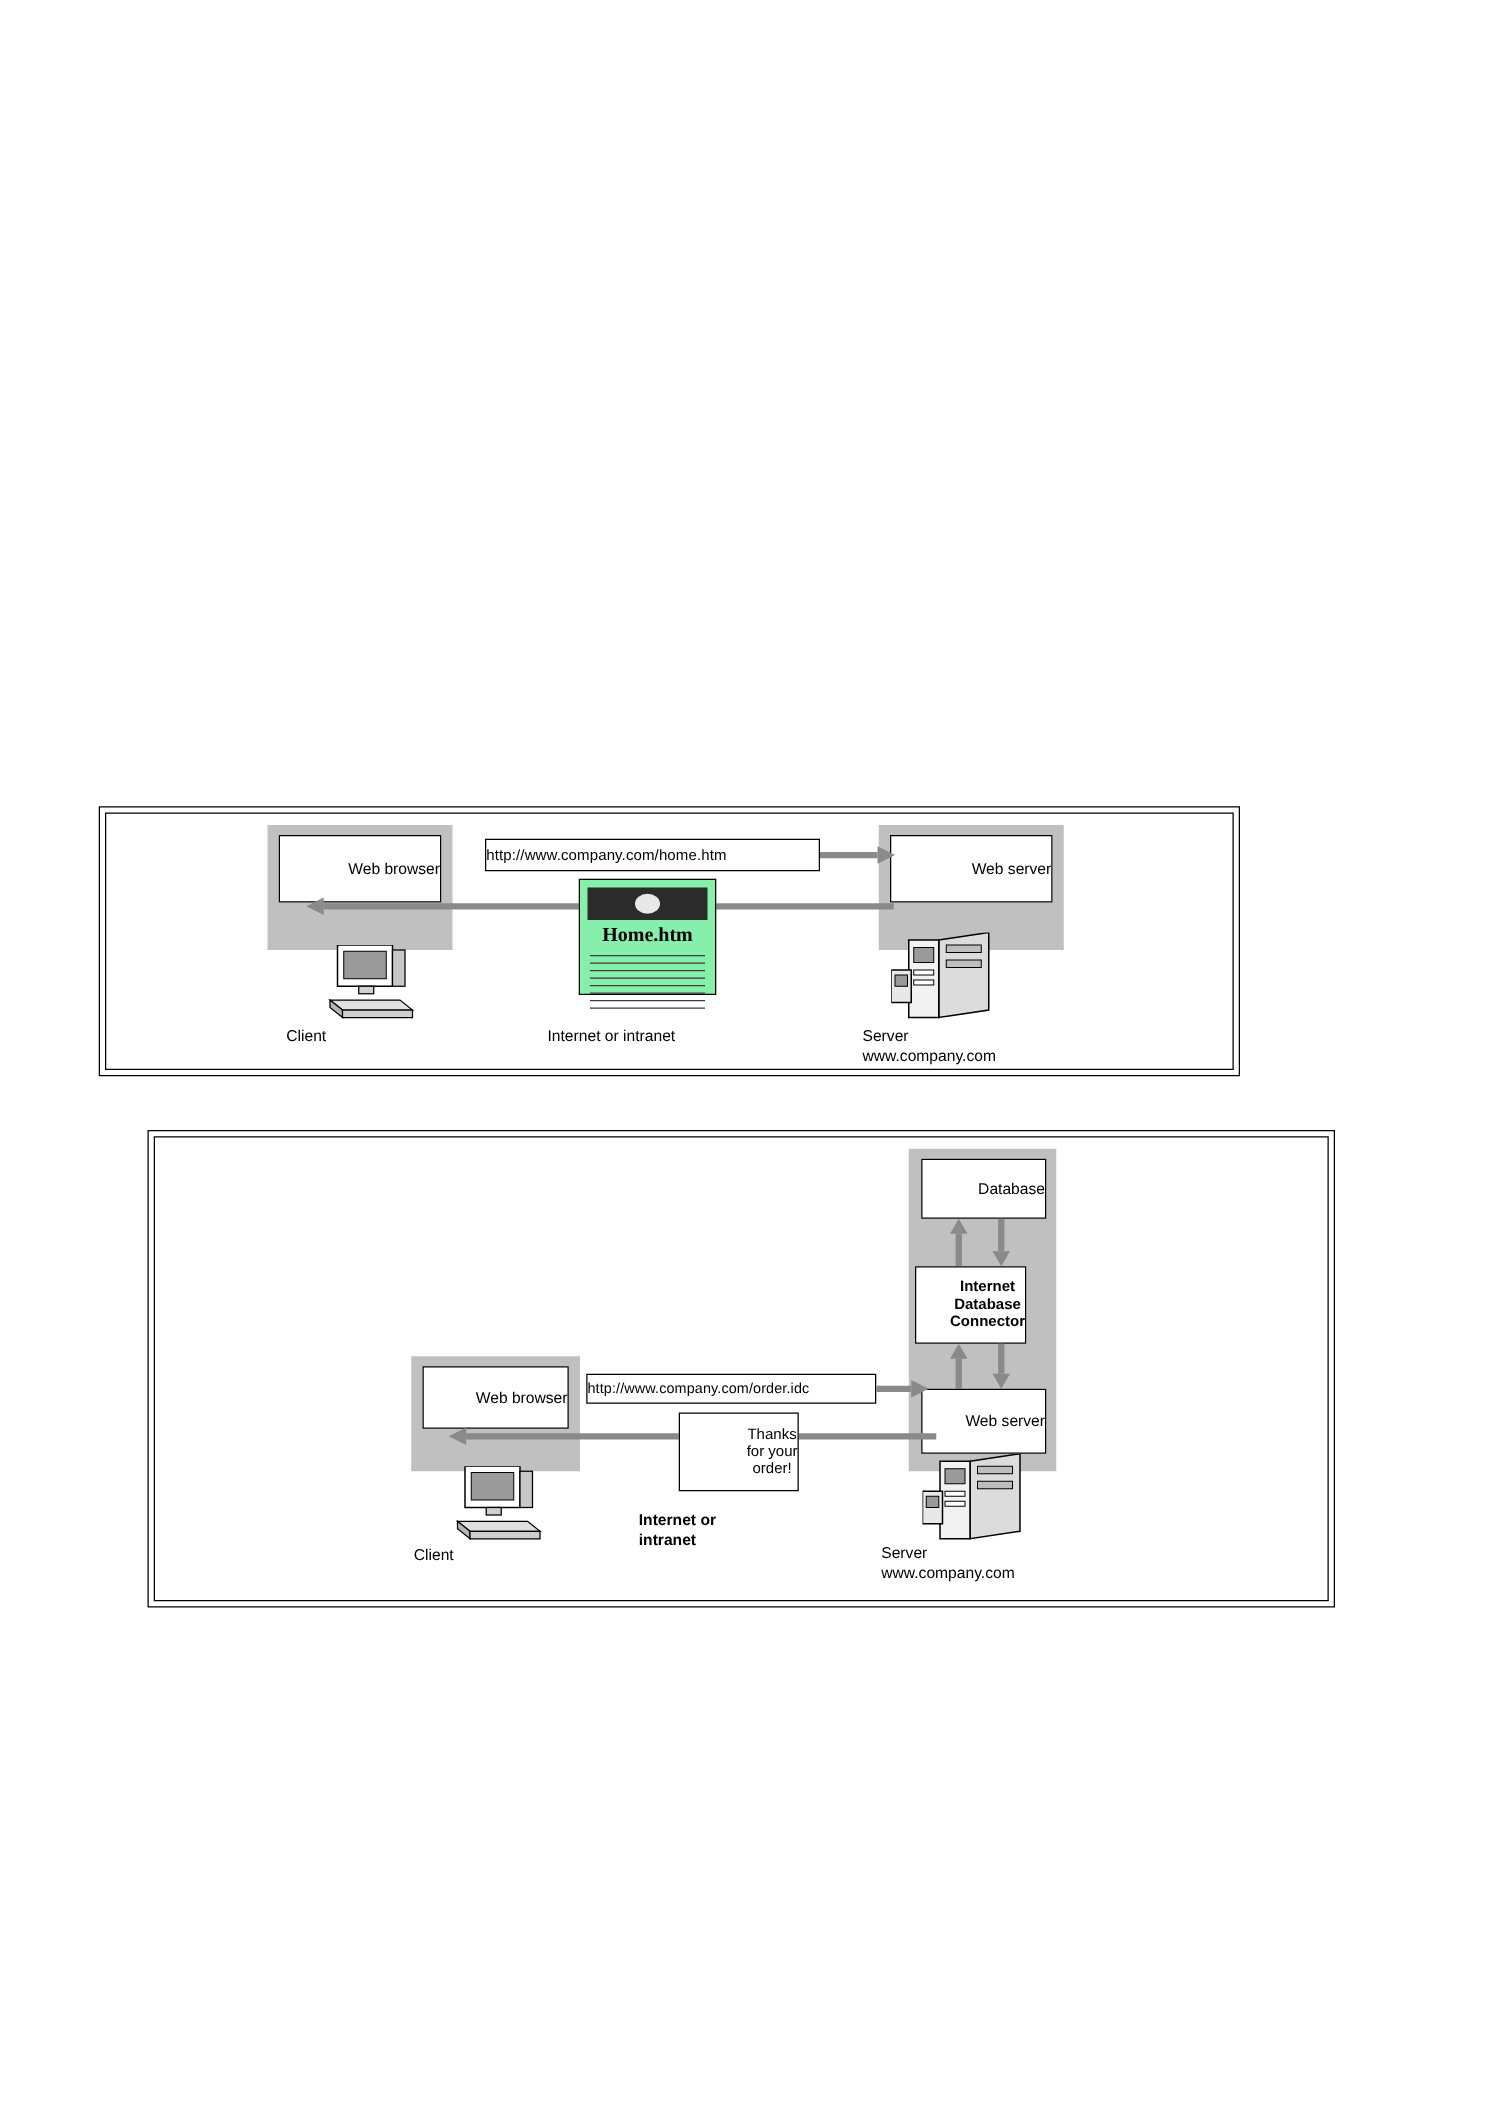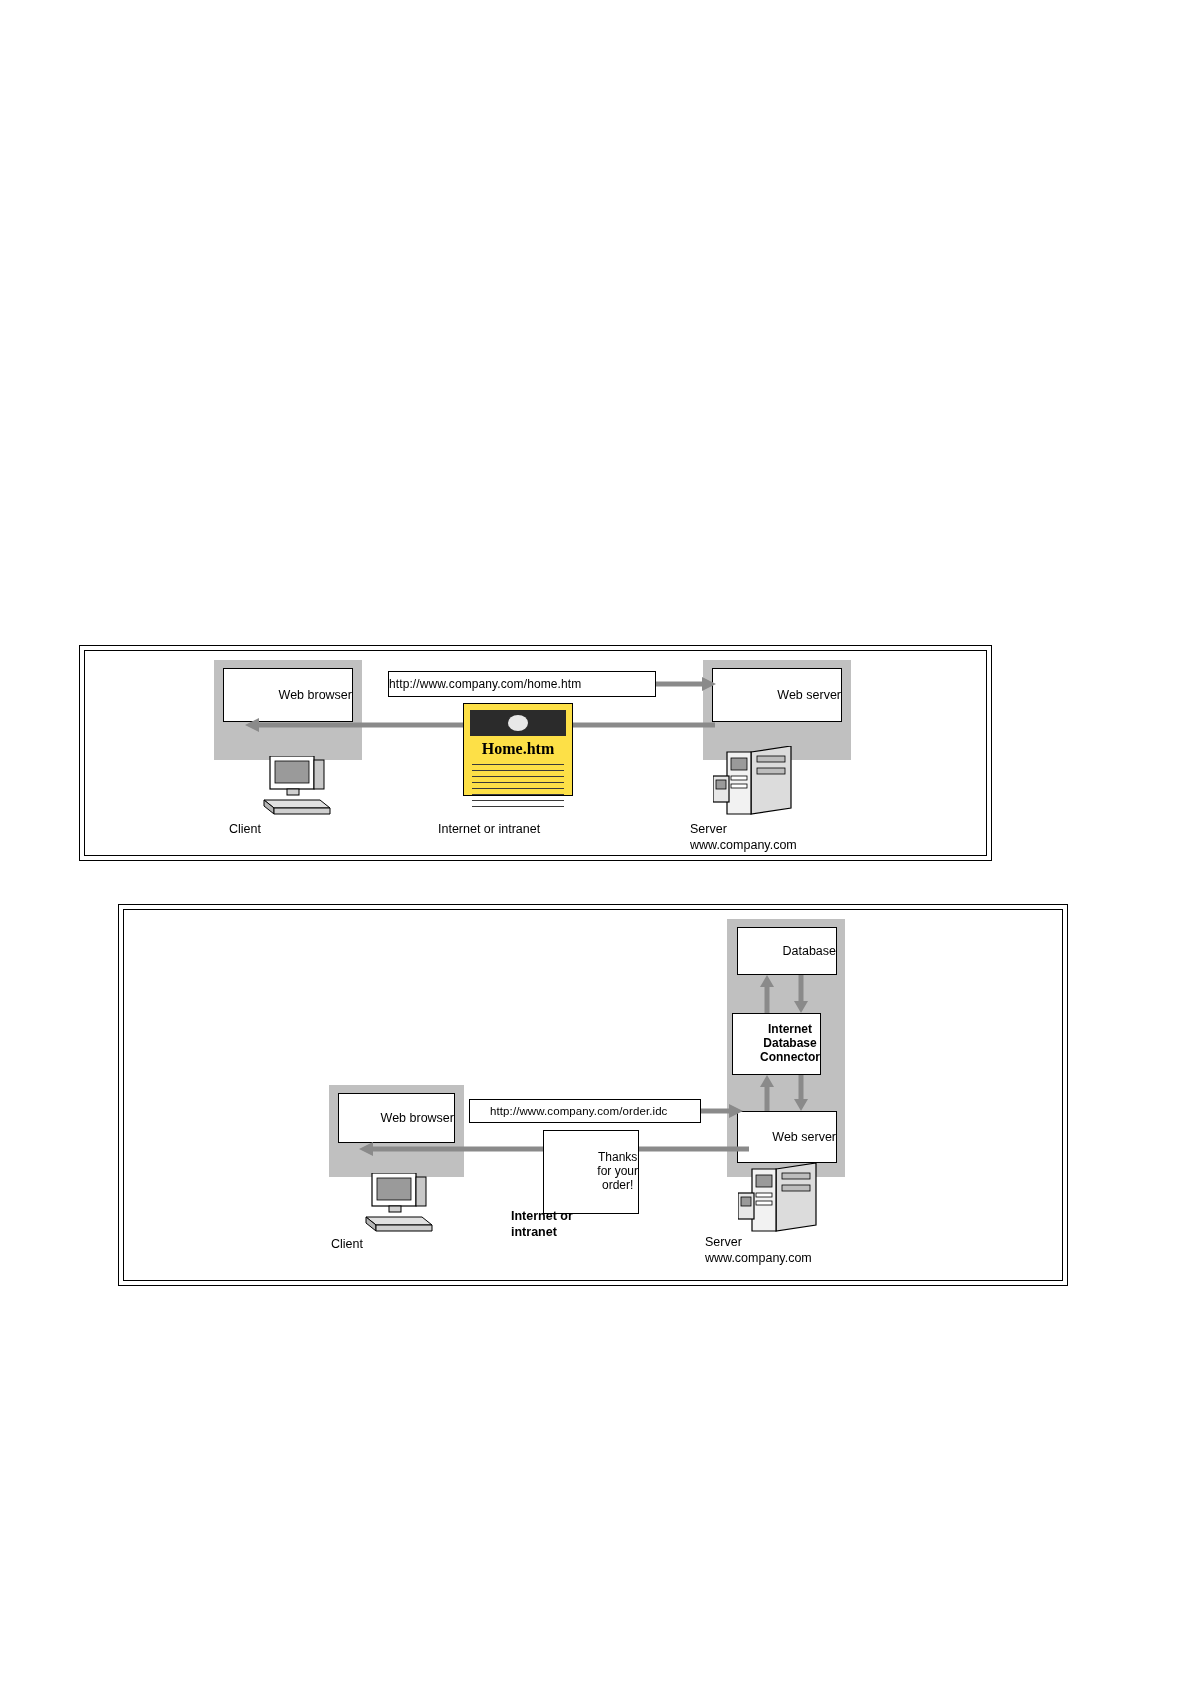--- a/index.html
+++ b/index.html
@@ -83,21 +83,21 @@
 
   
   .arrow-svg {
     position: absolute;
     overflow: visible;
   }
 
   
   .doc-icon {
     position: absolute;
-    background: #fde047;
+    background: #86efac;
     border: 1px solid #000000;
     box-sizing: border-box;
   }
   .doc-banner {
     position: absolute;
     left: 6px;
     top: 6px;
     right: 6px;
     height: 26px;
     background: #2b2b2b;
@@ -247,35 +247,35 @@
   </svg>
 
   <div class="node-box" style="left:618px; top:206px; width:100px; height:52px;">
     <span>Web server</span>
   </div>
 
   <div class="node-box" style="left:219px; top:188px; width:117px; height:50px;">
     <span>Web browser</span>
   </div>
 
-  <div class="url-box" style="left:350px; top:194px; width:232px; height:24px; font-size:11.5px;padding-left:20px;">
+  <div class="url-box" style="left:350px; top:194px; width:232px; height:24px; font-size:11.5px;">
     <span>http://www.company.com/order.idc</span>
   </div>
 
   <svg class="arrow-svg" style="left:582px; top:196px;" width="42" height="20" viewBox="0 0 42 20">
     <line x1="0" y1="10" x2="28" y2="10" stroke="#8a8a8a" stroke-width="5"></line>
     <polygon points="28,3 42,10 28,17" fill="#8a8a8a"></polygon>
   </svg>
 
   <svg class="arrow-svg" style="left:240px; top:234px;" width="390" height="20" viewBox="0 0 390 20">
     <line x1="14" y1="10" x2="390" y2="10" stroke="#8a8a8a" stroke-width="5"></line>
     <polygon points="14,3 0,10 14,17" fill="#8a8a8a"></polygon>
   </svg>
 
-  <div class="node-box" style="left:424px; top:225px; width:96px; height:84px; font-size:12px;">
+  <div class="node-box" style="left:424px; top:225px; width:96px; height:63px; font-size:12px;">
     <span style="white-space:pre-line;">Thanks
 for your
 order!</span>
   </div>
 
   <svg class="pc-icon" style="left:243px; top:268px;" width="78" height="62" viewBox="0 0 78 62">
     <rect x="10" y="0" width="44" height="33" fill="#ffffff" stroke="#000000" stroke-width="1.2"></rect>
     <rect x="15" y="5" width="34" height="22" fill="#9a9a9a" stroke="#000000" stroke-width="0.8"></rect>
     <rect x="54" y="4" width="10" height="29" fill="#c8c8c8" stroke="#000000" stroke-width="1"></rect>
     <rect x="27" y="33" width="12" height="6" fill="#d0d0d0" stroke="#000000" stroke-width="1"></rect>

